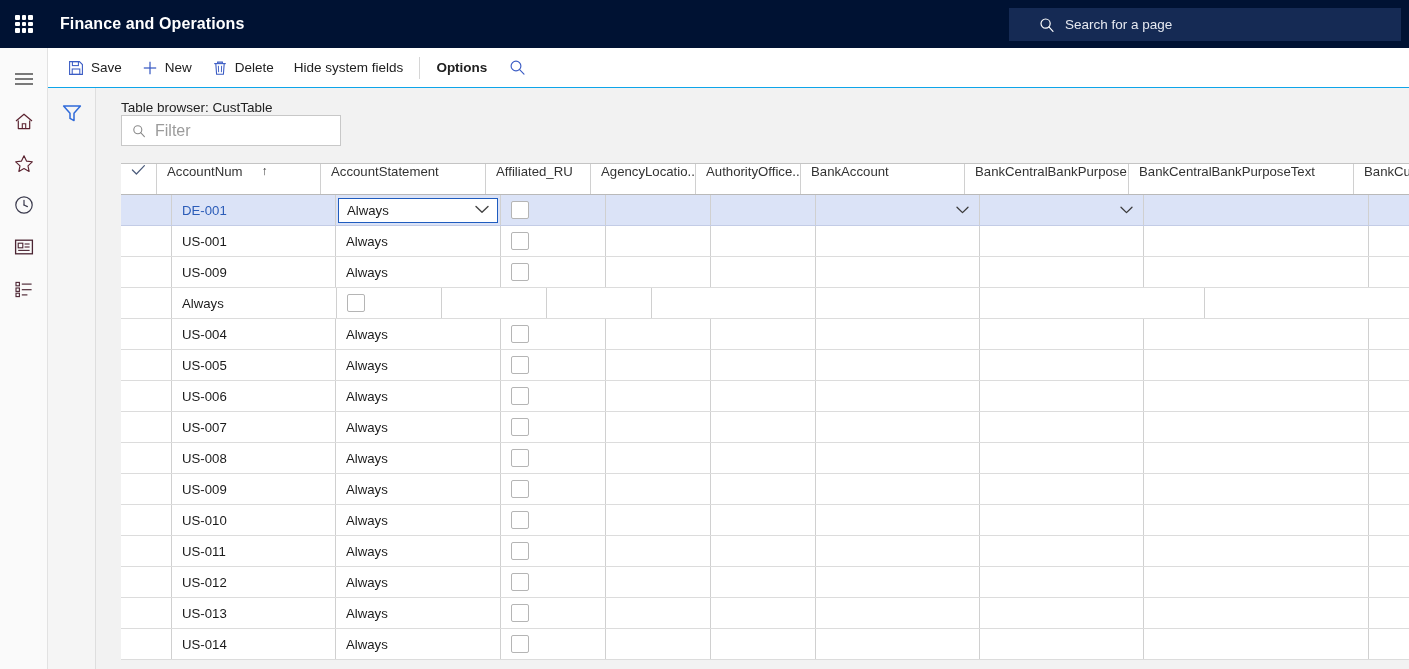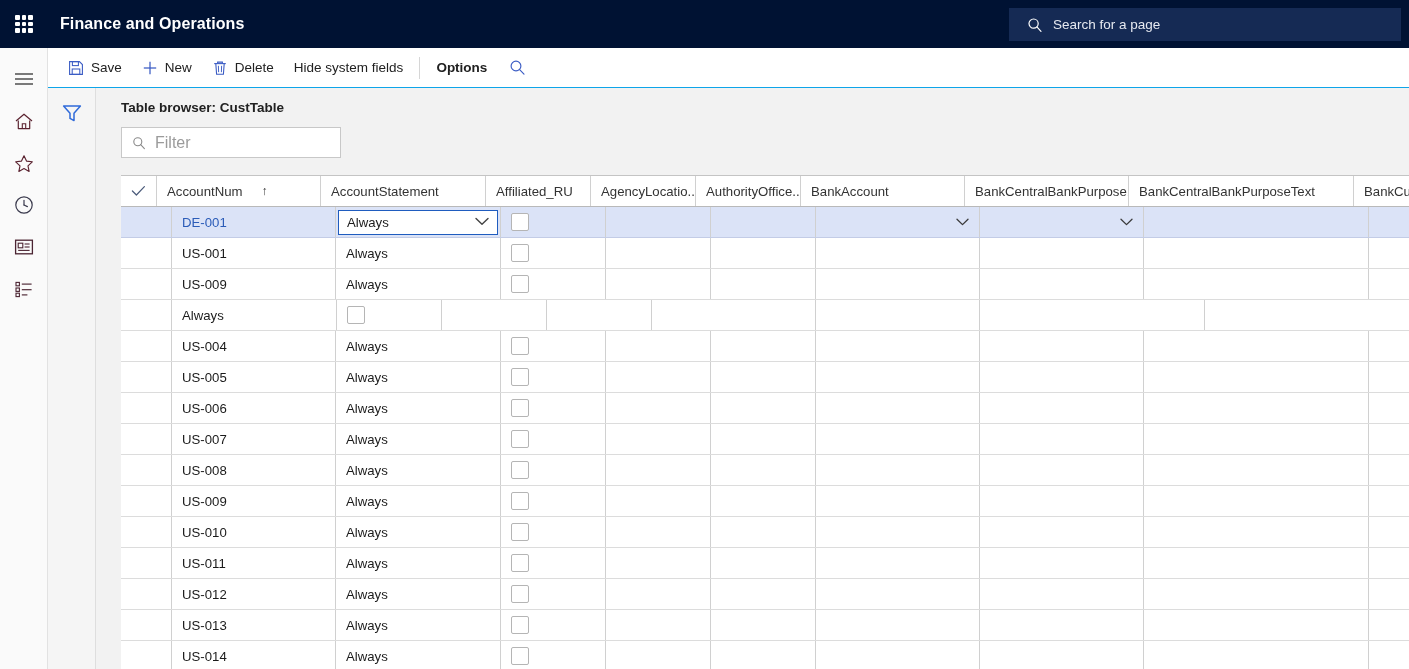--- a/index.html
+++ b/index.html
@@ -37,21 +37,21 @@
     color: #ffffff;
     font-size: 16px; font-weight: bold;
     margin-left: 12px;
     letter-spacing: .1px;
   }
   .nav-search {
     position: absolute; left: 1009px; top: 8px;
     width: 392px; height: 33px;
     background: #152a54;
     display: flex; align-items: center;
-    padding-left: 18px;
+    padding-left: 30px;
     cursor: text;
   }
   .nav-search .mag { margin-right: 10px; display:flex; }
   .nav-search .ph {
     color: #e6e9f0; font-size: 13.5px;
   }
 
   
   .bodywrap { display: flex; width: 1409px; height: 621px; }
 
@@ -109,22 +109,20 @@
   .filter-ico { cursor: pointer; }
 
   .pane {
     width: 1313px; height: 581px;
     background: #f2f2f2;
     padding-left: 25px; padding-top: 12px;
     overflow: hidden;
   }
   .pane-title {
     font-size: 13.5px; color: #212121;
-    margin-bottom: 12px;
-    font-weight: bold;
   }
   .filterbox {
     width: 220px; height: 31px;
     background: #ffffff;
     border: 1px solid #c8c8c8;
     display: flex; align-items: center;
     padding-left: 10px;
     margin-bottom: 17px;
     cursor: text;
   }
@@ -136,21 +134,21 @@
     width: 1289px;
     border-top: 1px solid #c4c4c4;
     background: #ffffff;
   }
   .grid-head {
     display: flex; height: 31px;
     background: #ffffff;
     border-bottom: 1px solid #b9b9b9;
   }
   .gh {
-    display: flex; align-items: center;
+    display: flex; 
     font-size: 13.2px; color: #333333;
     padding-left: 10px;
     border-right: 1px solid #d0d0d0;
     overflow: hidden; white-space: nowrap;
     cursor: pointer;
     flex: 0 0 auto;
     gap: 12px;
   }
   .gh.chk { justify-content: center; padding-left: 0; }
   .gh .sortarrow { margin-left: 7px; font-size: 12px; color: #333; }

